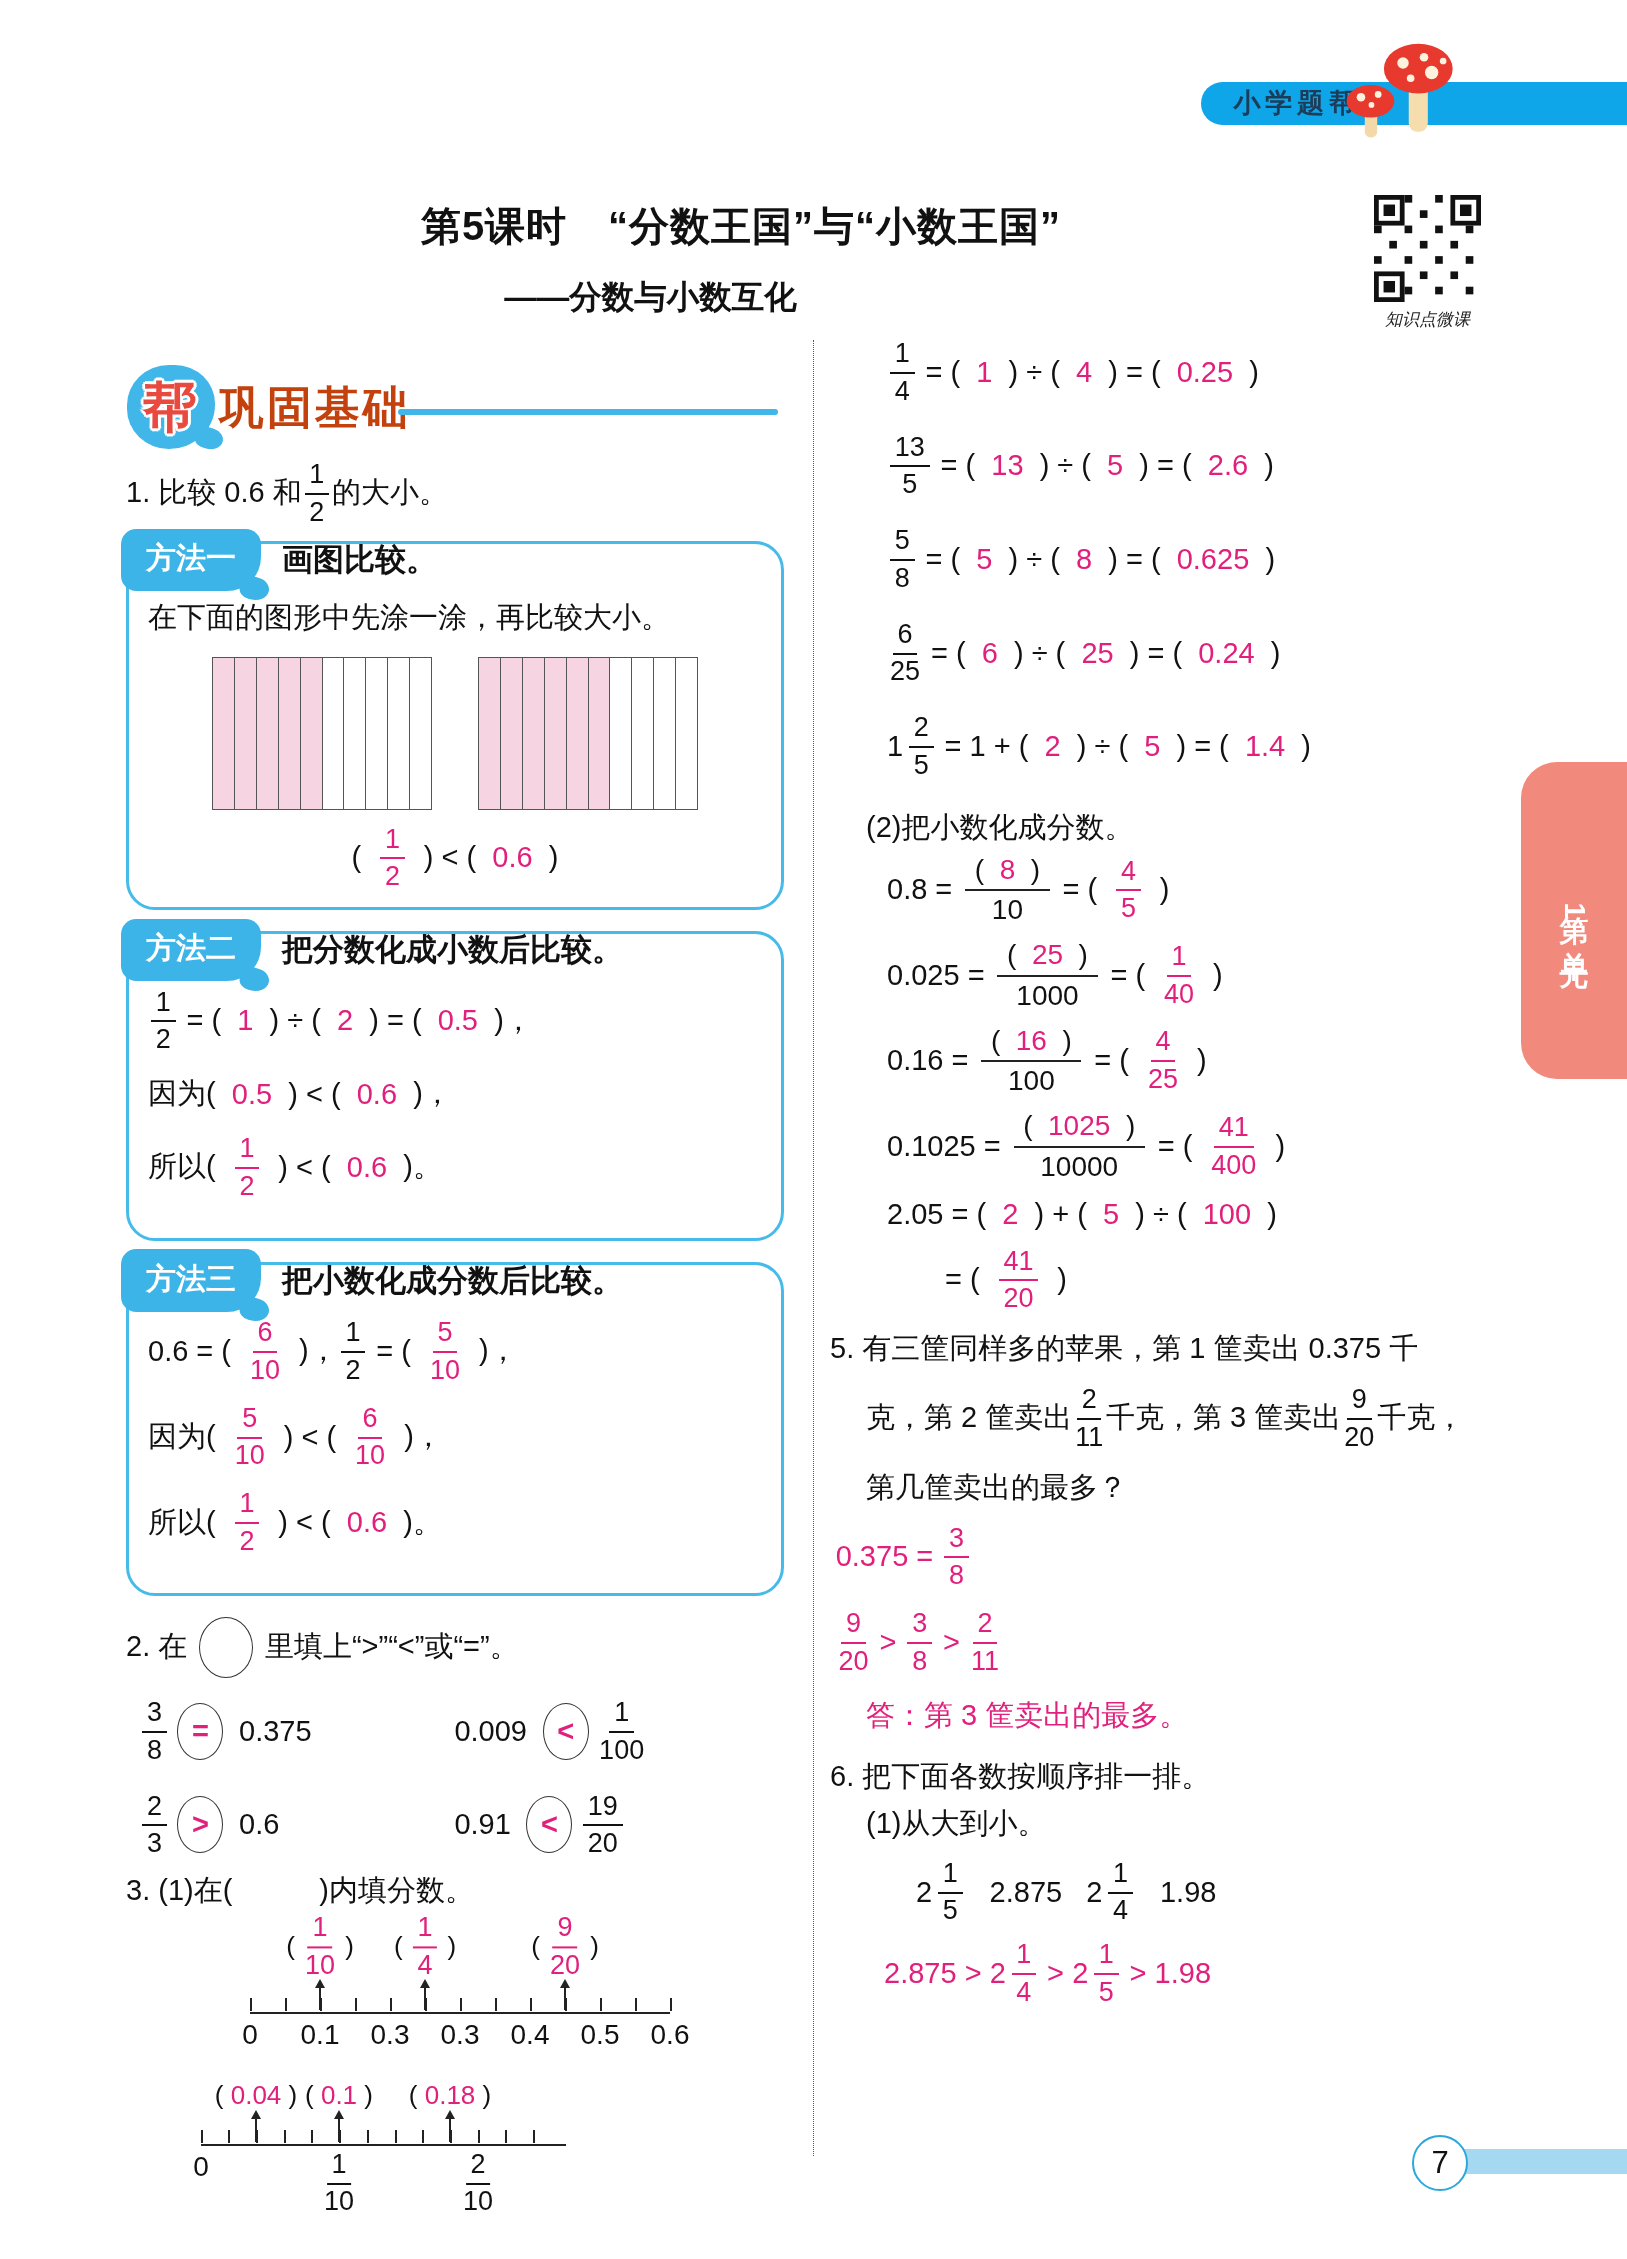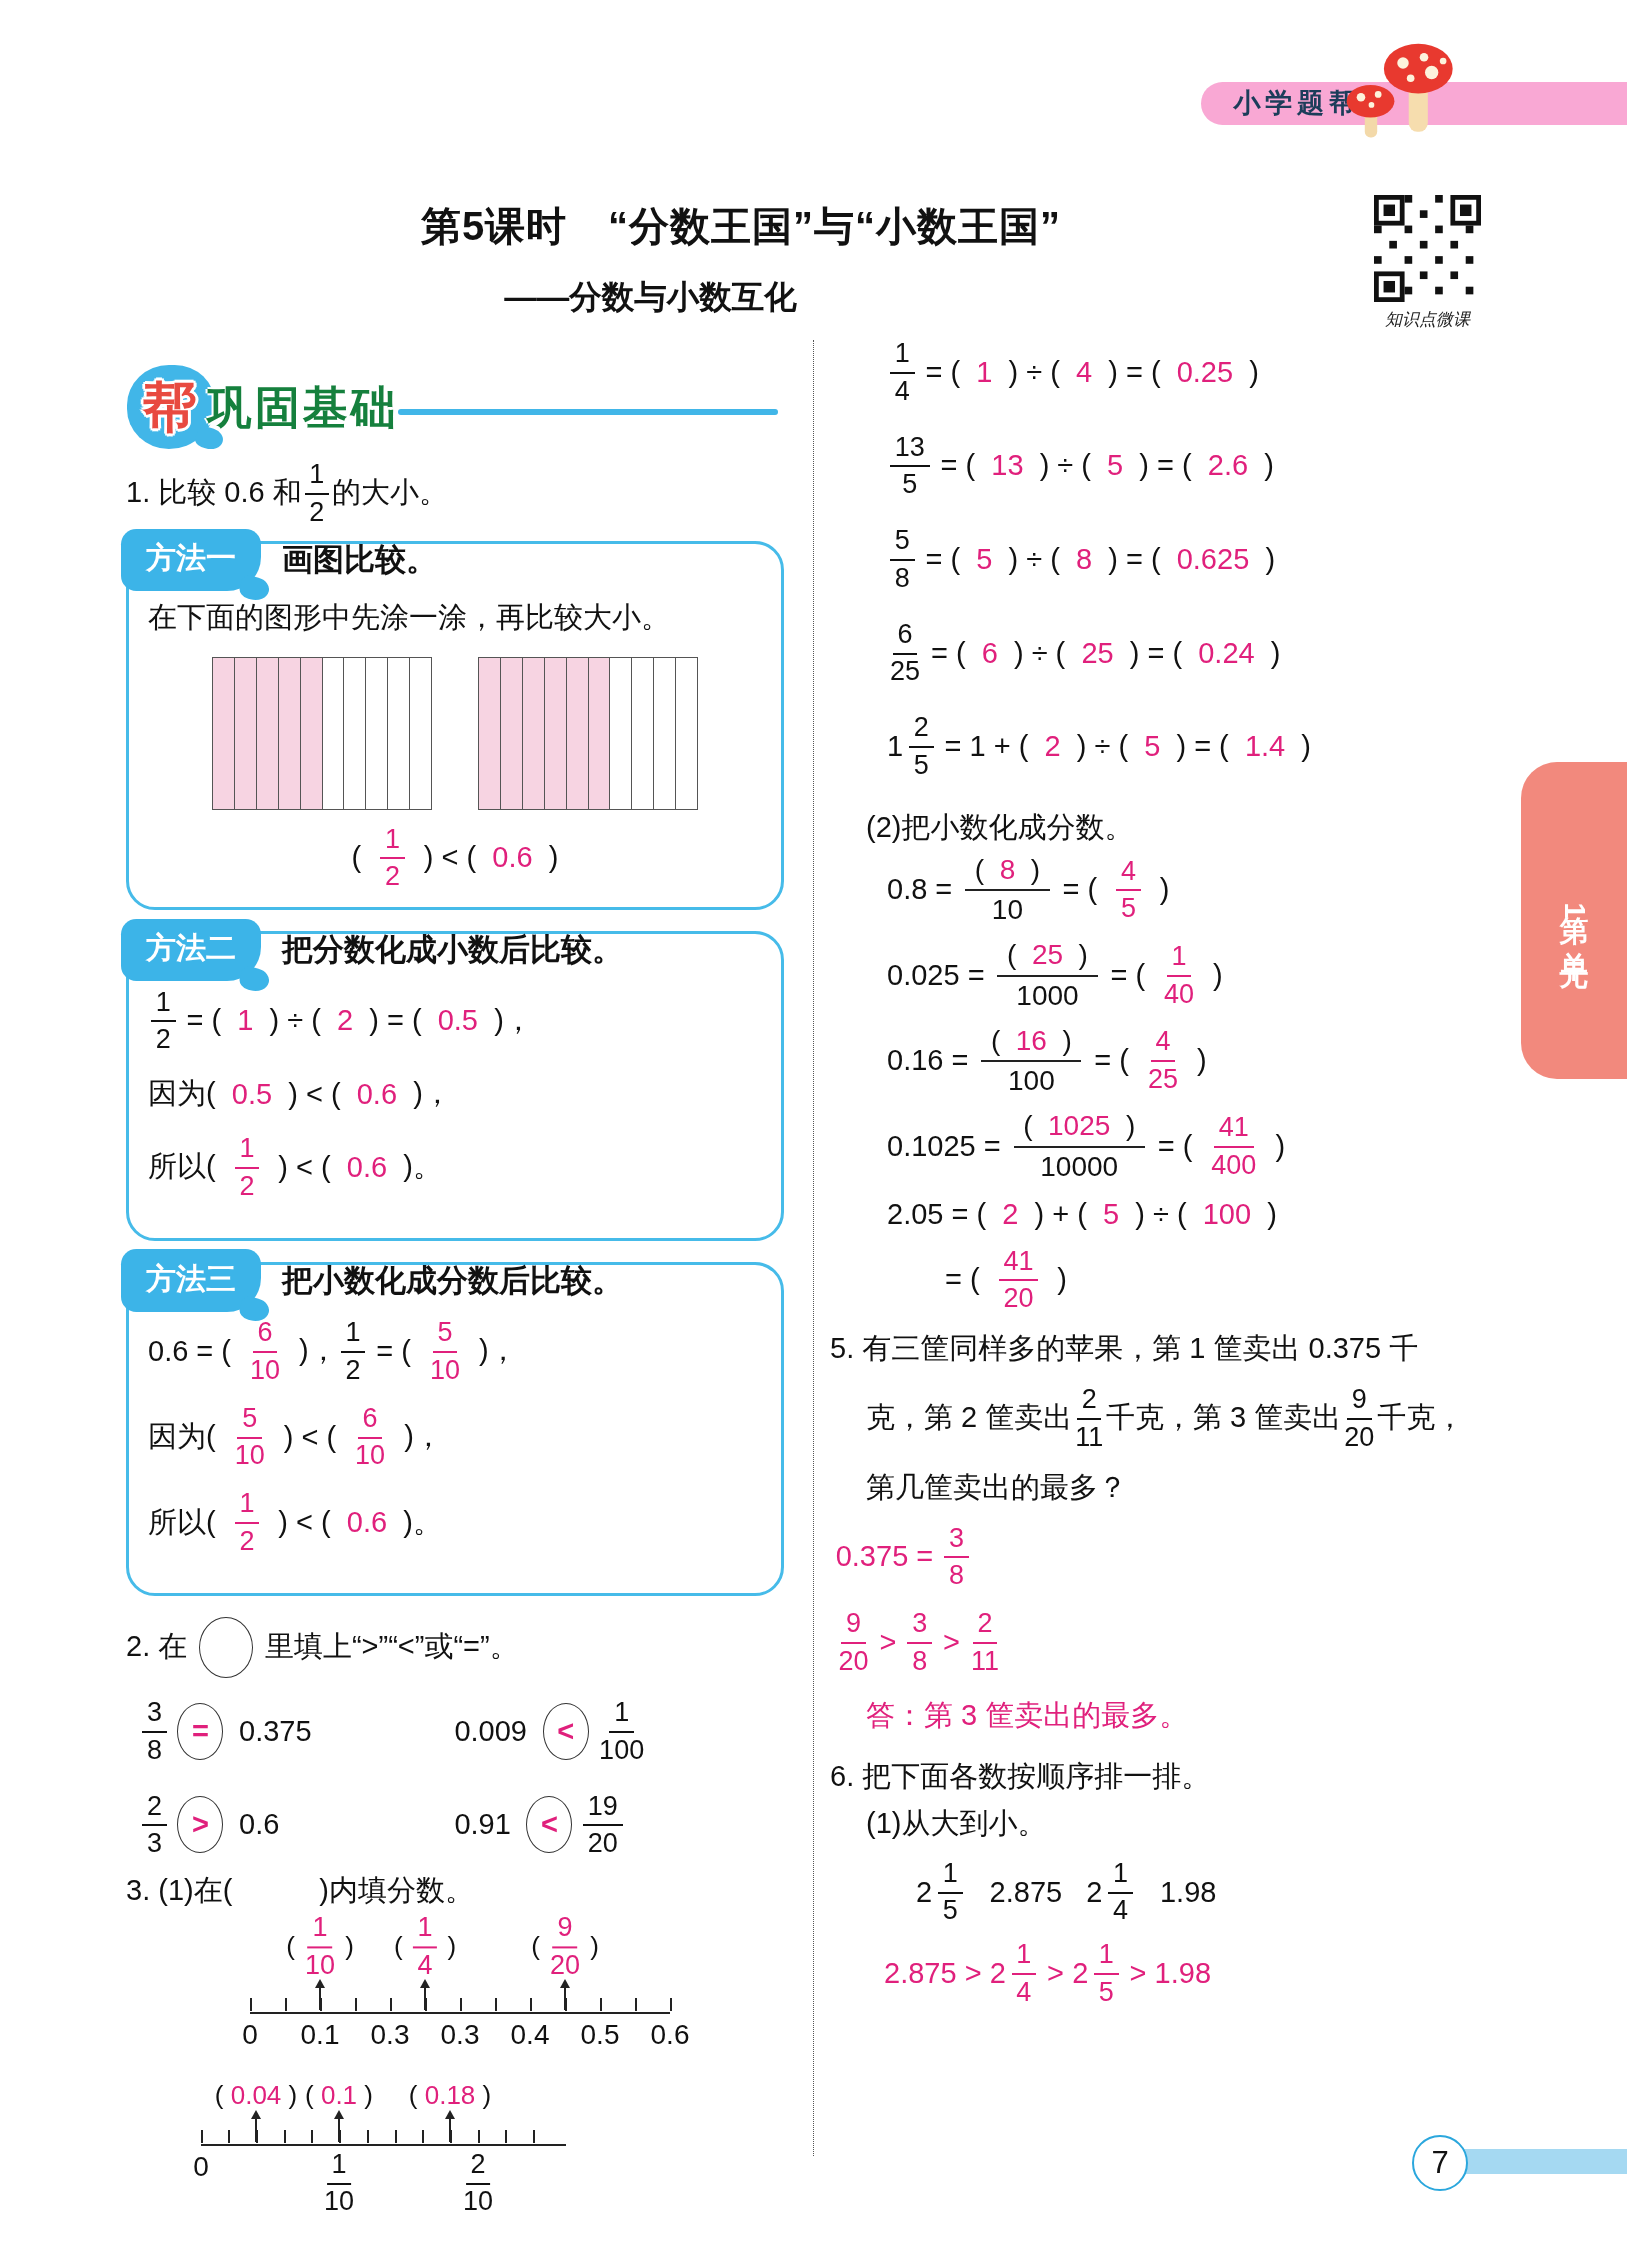--- a/index.html
+++ b/index.html
@@ -3,43 +3,43 @@
 <meta charset="utf-8">
 <style>
   html,body { margin:0; padding:0; }
   body {
     width:1628px; height:2260px; position:relative; background:#fff;
     font-family:"Liberation Sans","DejaVu Sans",sans-serif; color:#111;
     overflow:hidden;
   }
   
   .banner { position:absolute; left:1201px; top:82px; right:0; height:43px;
-    background:#f9a8d4; border-radius:23px 0 0 23px; }
+    background:#0ea5e9; border-radius:23px 0 0 23px; }
   .brand { line-height:43px; padding-left:32.5px; font-size:27px; font-weight:bold;
     color:#1c3d5a; letter-spacing:4.8px; }
   .mushrooms { position:absolute; left:1336px; top:40px; z-index:2; }
   .qr { position:absolute; left:1374px; top:195px; width:107px; height:107px; }
   .qr-caption { position:absolute; left:1353px; top:308px; width:149px; text-align:center;
     font-size:17px; color:#222; font-family:"DejaVu Serif",serif; font-style:italic; }
   .page-title { position:absolute; left:134px; top:199px; width:1214px; text-align:center;
     font-size:40px; font-weight:bold; letter-spacing:1px; }
   .page-subtitle { position:absolute; left:335px; top:276px; width:631px; text-align:center;
     font-size:32.5px; font-weight:bold; }
   
   .badge { position:absolute; left:127px; top:359px; width:660px; height:105px; }
   .badge-blob { position:absolute; left:0; top:5.7px; width:88px; height:84px;
     background:#41b6e8; border-radius:50% 48% 55% 50%; }
   .badge-blob::after { content:""; position:absolute; right:-7.6px; bottom:0px; width:27px;
     height:21px; background:#41b6e8; border-radius:45% 60% 70% 40%; transform:rotate(18deg); }
   .badge-first { position:absolute; left:15.3px; top:11.5px; font-size:55px; font-weight:bold;
     color:#e84a40;
     text-shadow:2.9px 0 0 #fff,-2.9px 0 0 #fff,0 2.9px 0 #fff,0 -2.9px 0 #fff,
       1.9px 1.9px 0 #fff,-1.9px -1.9px 0 #fff,1.9px -1.9px 0 #fff,-1.9px 1.9px 0 #fff; }
-  .badge-rest { position:absolute; left:80px; top:19px; font-size:45px; font-weight:bold;
-    color:#15803d; letter-spacing:2.9px;
+  .badge-rest { position:absolute; left:92px; top:19px; font-size:45px; font-weight:bold;
+    color:#c2410c; letter-spacing:2.9px;
     text-shadow:1.9px 0 0 #fff,-1.9px 0 0 #fff,0 1.9px 0 #fff,0 -1.9px 0 #fff; }
   .badge-line { position:absolute; left:271px; top:50px; width:380px; height:5.7px;
     background:#41b6e8; border-radius:2.9px; }
   
   .col-left  { position:absolute; left:126px; top:461px; width:658px; }
   .col-right { position:absolute; left:830px; top:340px; width:650px; }
   .divider { position:absolute; left:813px; top:340px; height:1816px;
     border-left:1.9px dotted #555; }
   
   .mbox { border:3.3px solid #46bbe9; border-radius:29px; padding:0 19px 17px;

